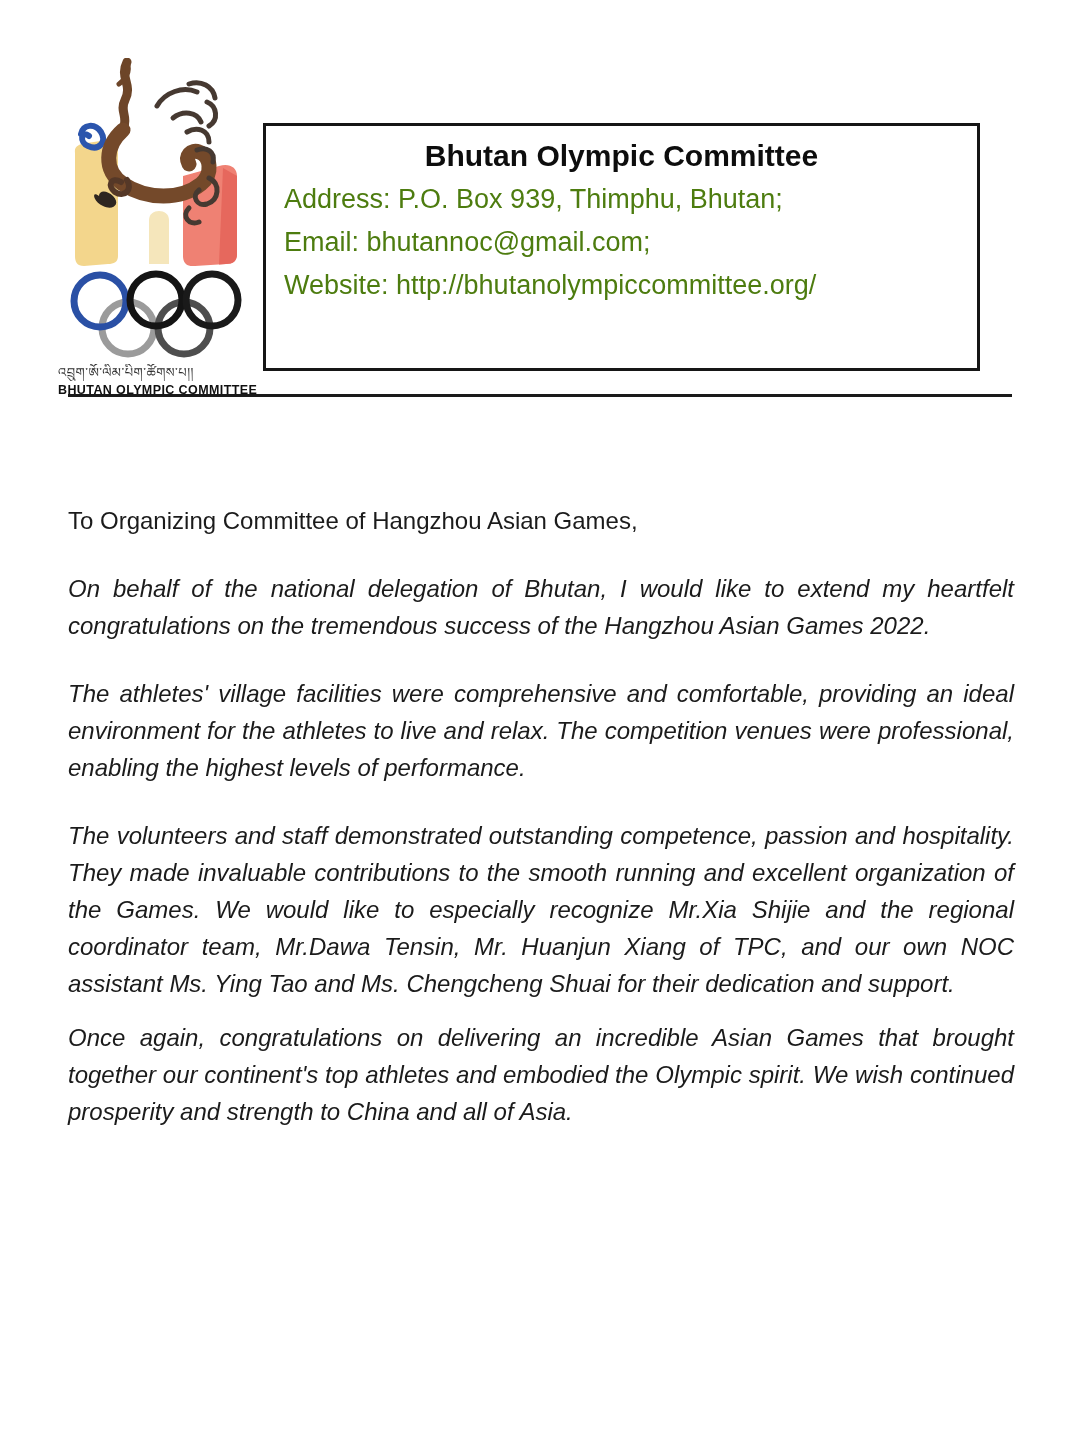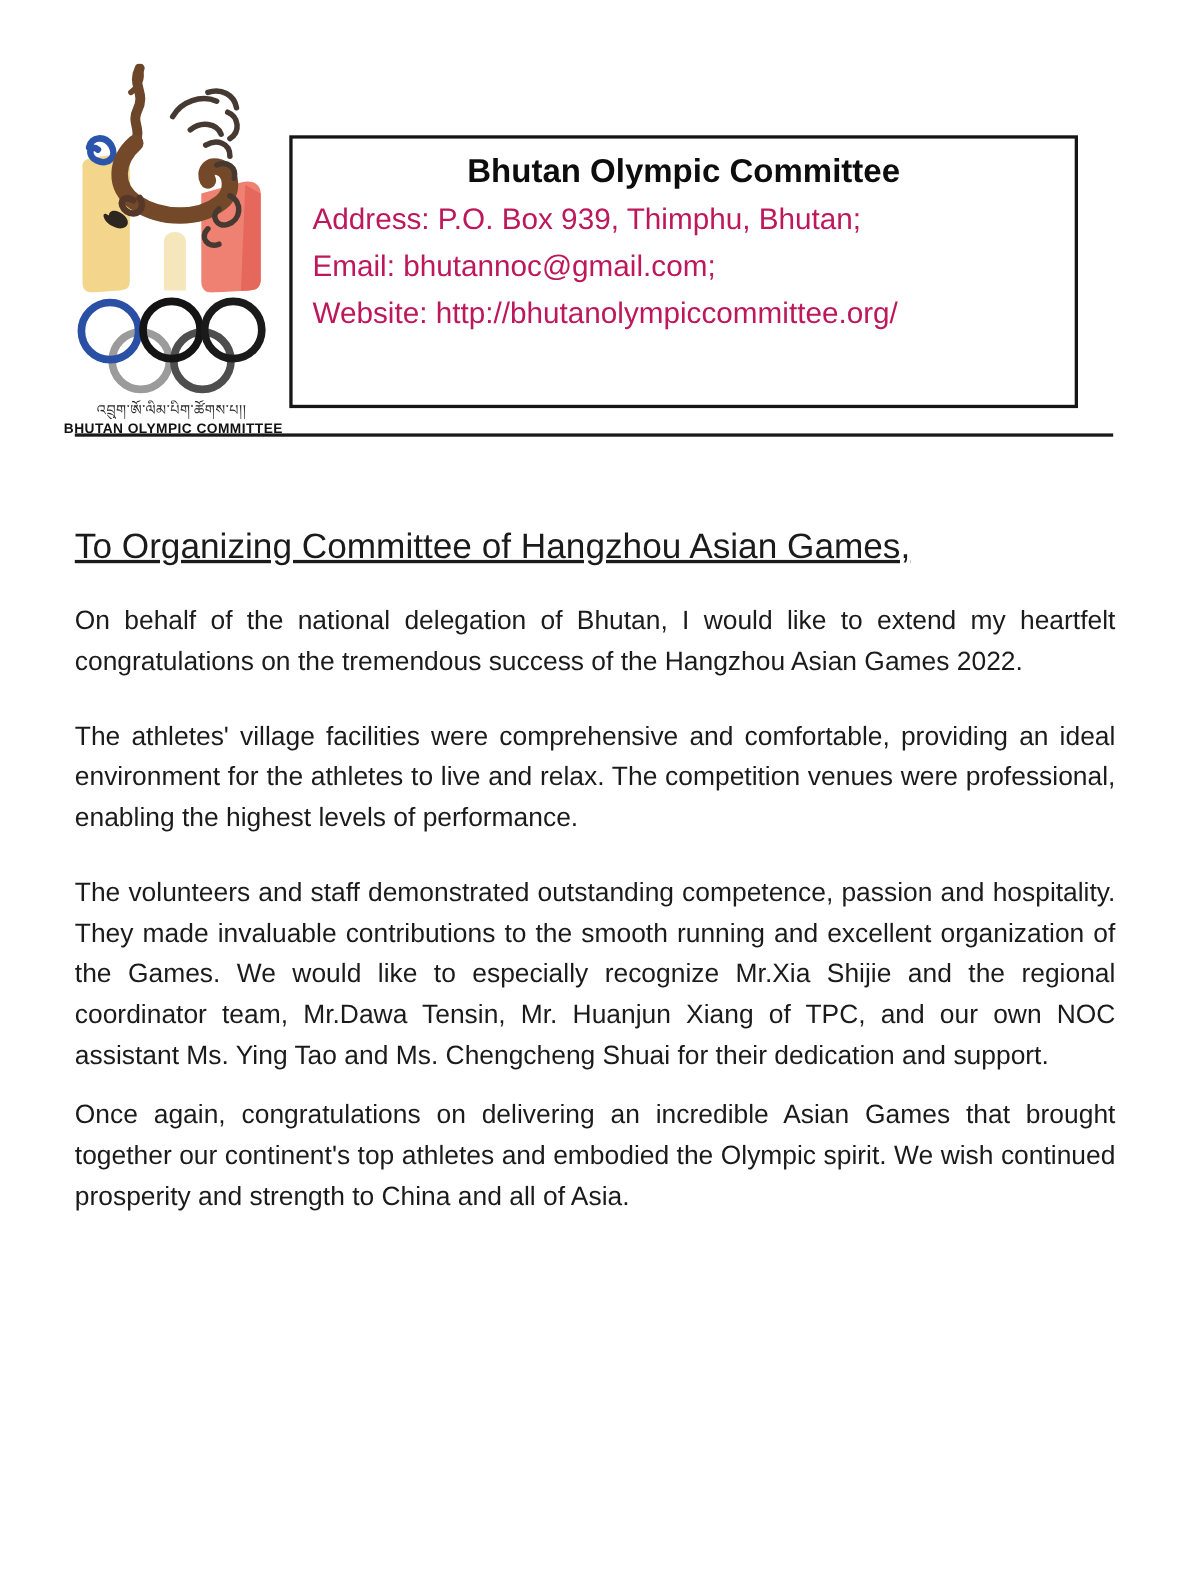--- a/index.html
+++ b/index.html
@@ -15,21 +15,20 @@
   }
 
   
   .letterhead { position: relative; height: 397px; }
 
   .logo {
     position: absolute;
     left: 58px;
     top: 58px;
     width: 196px;
-    text-align: center;
   }
   .dragon-svg { display: block; margin: 0 auto; }
   .rings-svg  { display: block; margin: 2px auto 0; }
   .tibetan {
     margin-top: 4px;
     font-size: 13px;
     line-height: 17px;
     letter-spacing: 0.5px;
     color: #2a2a2a;
     white-space: nowrap;
@@ -58,51 +57,51 @@
   .box-title {
     text-align: center;
     font-weight: bold;
     font-size: 30px;
     line-height: 44px;
     color: #0d0d0d;
   }
   .box-line {
     font-size: 27px;
     line-height: 43px;
-    color: #be185d;
+    color: #4d7c0f;
     white-space: nowrap;
   }
   .email-link {
     text-decoration-thickness: 2px;
     text-underline-offset: 5px;
   }
 
   .rule {
     position: absolute;
     left: 68px;
     right: 68px;
     top: 394px;
     height: 3px;
     background: #1a1a1a;
   }
 
   
   .letter-body { padding: 0 66px 0 68px; }
   .salutation {
-    margin: 81px 0 0 0;
-    font-size: 32px;
+    margin: 105px 0 0 0;
+    font-size: 24px;
     line-height: 37px;
-    text-decoration: underline;
   }
   p.para {
     margin: 31px 0 0 0;
     font-size: 24px;
     line-height: 37px;
     text-align: justify;
     color: #1b1b1b;
+    font-style: italic;
   }
   p.para-last { margin-top: 17px; }
   .closing {
     margin: 0;
     font-size: 24px;
     line-height: 37px;
   }
   .signoff-row { position: relative; margin-top: 33px; height: 170px; }
   .signoff {
     margin: 0;

